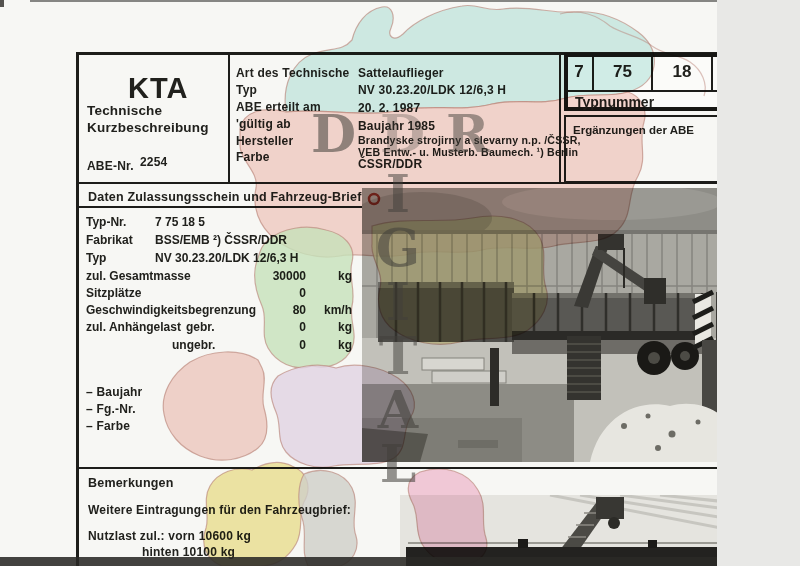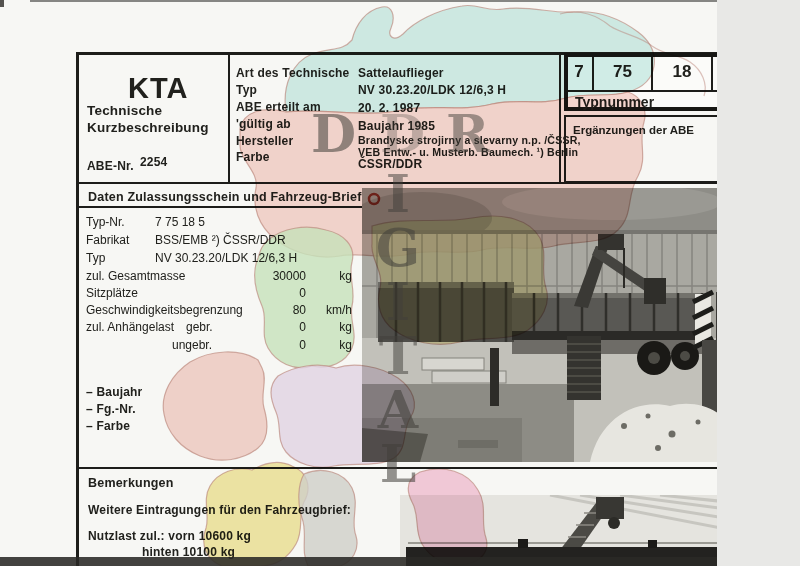--- a/index.html
+++ b/index.html
@@ -7,21 +7,21 @@
           font-family:"Liberation Sans",sans-serif;color:#21211d;}
   
   .rule{position:absolute;background:#1d1d1a;}
   
   .t{position:absolute;font-weight:700;letter-spacing:.2px;white-space:nowrap;z-index:20;}
   .org{font-size:29px;letter-spacing:1px;}
   .h13{font-size:13.5px;}
   .h12{font-size:12px;}
   .h10{font-size:10.6px;}
   
-  .drow{position:absolute;left:86px;width:280px;height:16px;z-index:20;font-weight:400;font-size:12px;}
+  .drow{position:absolute;left:86px;width:280px;height:16px;z-index:20;font-weight:700;font-size:12px;}
   .dlab{position:absolute;left:0;top:0;white-space:nowrap;}
   .dlab2{position:absolute;top:0;white-space:nowrap;text-align:center;}
   .dval-inline{position:absolute;left:69px;top:0;white-space:nowrap;}
   .dnum{position:absolute;right:60px;top:0;width:70px;text-align:right;}
   .dunit{position:absolute;right:14px;top:0;width:44px;text-align:right;}
   
   .typbox{position:absolute;left:564px;top:53px;width:195px;height:58px;border:4px solid #171714;box-sizing:border-box;background:#fbfbf9;z-index:15;}
   .typcell{position:absolute;top:5px;font-size:17px;font-weight:700;text-align:center;}
   .typline{position:absolute;top:0;width:2px;height:33px;background:#1d1d1a;}
   .erg{position:absolute;left:564px;top:115px;width:195px;height:68px;border:2px solid #1d1d1a;box-sizing:border-box;z-index:15;}

